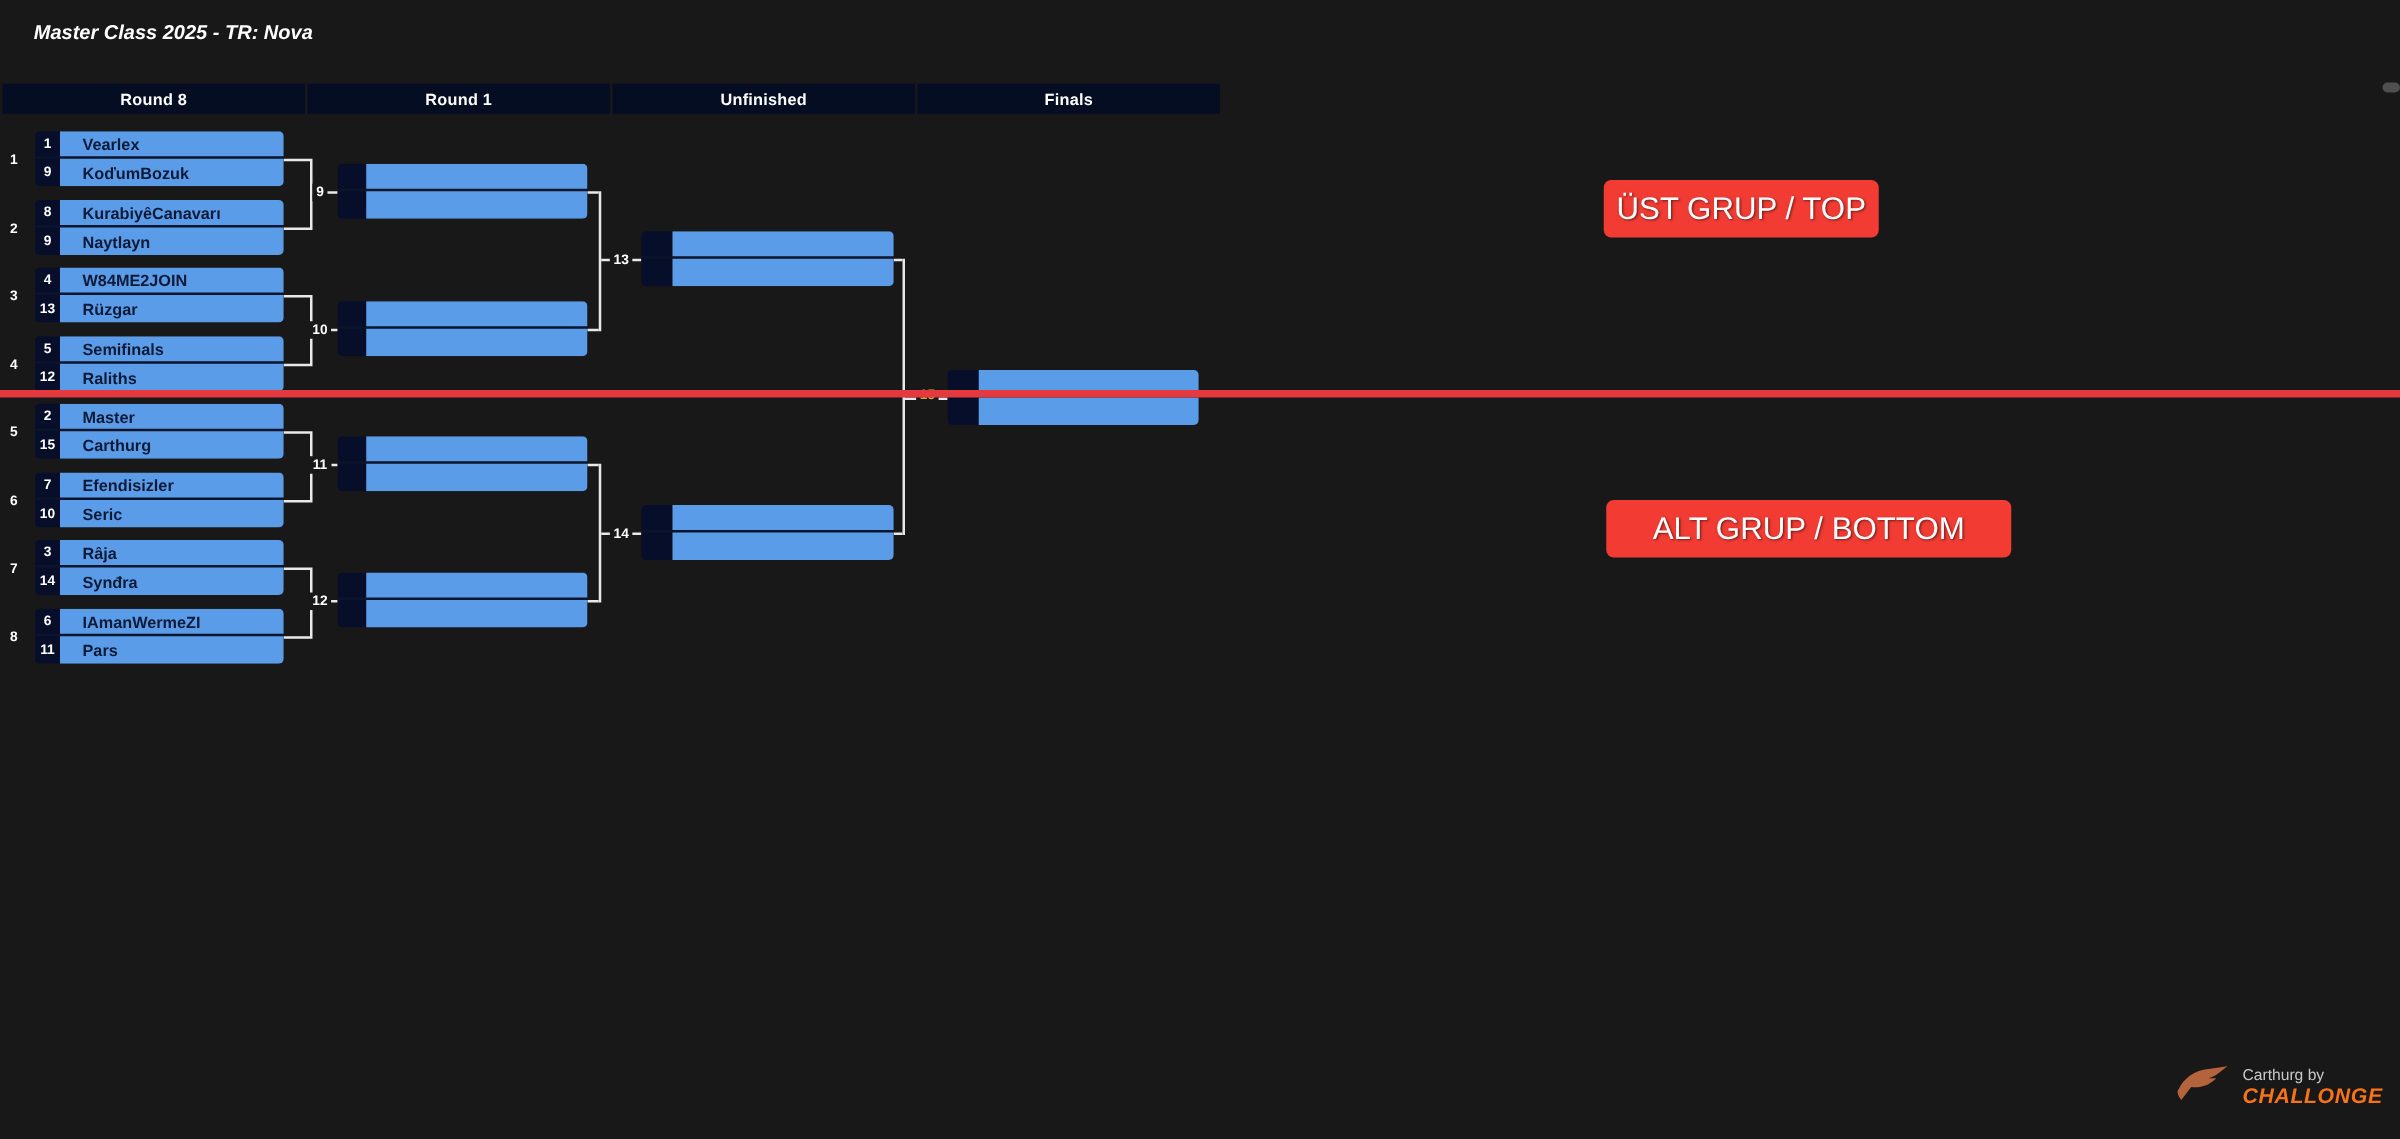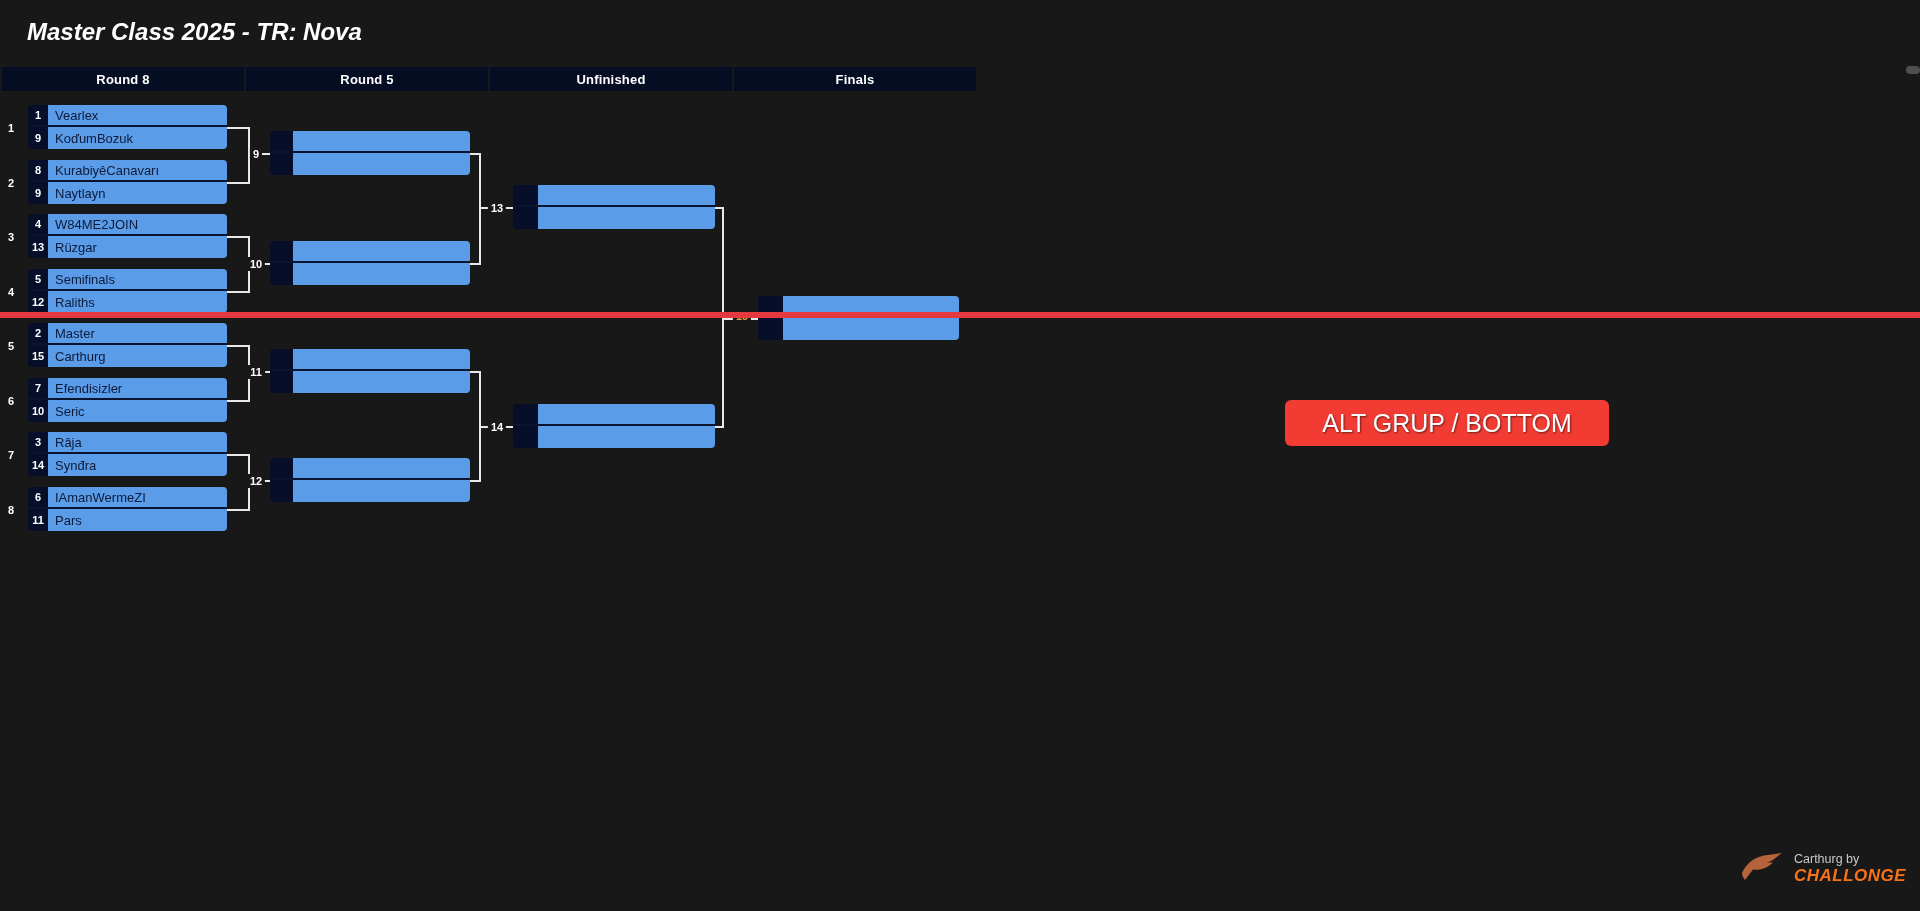--- a/index.html
+++ b/index.html
@@ -1,33 +1,33 @@
 <!DOCTYPE html>
 <html><head>
 <meta charset="utf-8">
 <style>
   * { margin:0; padding:0; box-sizing:border-box; }
   html,body { width:1920px; height:911px; background:#181818; overflow:hidden;
               font-family:"Liberation Sans", sans-serif; position:relative; }
   #stage { position:absolute; inset:0; }
 
   .page-title { position:absolute; left:27px; top:18px; color:#fff;
-    font-size:24px; font-weight:900; font-style:italic; letter-spacing:0; }
+    font-size:16px; font-weight:900; font-style:italic; letter-spacing:0; }
 
   .round-header { position:absolute; top:67px; height:24px; width:242px;
     background:#050d23; color:#fff; font-size:13px; font-weight:bold;
     display:flex; align-items:center; justify-content:center; letter-spacing:.2px; }
 
   .match { position:absolute; border-radius:4px; overflow:hidden; z-index:10; cursor:pointer; }
   .prow { display:flex; height:22px; }
   .prow.top { border-bottom:2px solid #0a142e; }
   .seed { background:#060e29; color:#fff; font-size:11px; font-weight:bold;
     display:flex; align-items:center; justify-content:center; flex:0 0 auto; }
-  .pname { flex:1; background:#5b9ce8; color:#0c1a38; font-weight:normal; font-size:13px;
-    display:flex; align-items:center; padding-left:7px; white-space:nowrap; overflow:hidden; }
+  .pname { flex:1; background:#5b9ce8; color:#0c1a38; font-weight:bold; font-size:13px;
+    display:flex; align-items:center; padding-left:18px; white-space:nowrap; overflow:hidden; }
   .match.r1 { width:199px; } .match.r1 .seed { width:20px; }
   .match.r2 { width:200px; } .match.r2 .seed { width:23px; }
   .match.sf { width:202px; } .match.sf .seed { width:25px; }
   .match.fin{ width:201px; } .match.fin .seed { width:25px; }
 
   .cl { position:absolute; background:#e9e9e9; z-index:5; }
 
   .mlabel { position:absolute; transform:translate(-50%,-50%); color:#fff;
     font-size:11px; font-weight:bold; z-index:15; background:#181818; padding:0 3px;
     line-height:14px; }
@@ -53,21 +53,21 @@
     letter-spacing:.5px; }
 </style>
 </head>
 <body>
 
 <div id="stage">
 
   <div class="page-title">Master Class 2025 - TR: Nova</div>
 
   <div class="round-header" style="left:2px">Round 8</div>
-  <div class="round-header" style="left:246px">Round 5</div>
+  <div class="round-header" style="left:246px">Round 1</div>
   <div class="round-header" style="left:490px">Unfinished</div>
   <div class="round-header" style="left:734px">Finals</div>
 
   <div class="match r1" style="left:28px;top:105px">
     <div class="prow top">
         <div class="seed">1</div>
         <div class="pname">Vearlex</div>
       </div>
     <div class="prow">
         <div class="seed">9</div>
@@ -267,20 +267,21 @@
   <div class="mlabel" style="left:256px;top:372px">11</div>
   <div class="mlabel" style="left:256px;top:481px">12</div>
 
   <div class="mlabel" style="left:497px;top:208px">13</div>
   <div class="mlabel" style="left:497px;top:427px">14</div>
 
   <div class="mlabel gold" style="left:742px;top:316px">15</div>
 
   <div class="red-line"></div>
 
+  <div class="group-btn" style="left:1283px;top:144px;width:220px">ÜST GRUP / TOP</div>
   <div class="group-btn" style="left:1285px;top:400px;width:324px">ALT GRUP / BOTTOM</div>
 
   <div class="scroll-thumb"></div>
 
   <div class="badge">
     <span>
       <svg width="44" height="30" viewBox="0 0 44 30">
         <path d="M2 21 C7 10 16 4 28 3 L42 1 C35 6 33 9 27 10.5 L33 10.5 C27 16.5 20 18.5 13 17.5 L5 28 C3.5 26 2 24 2 21 Z" fill="#b5633c"></path>
       </svg>
     </span>

